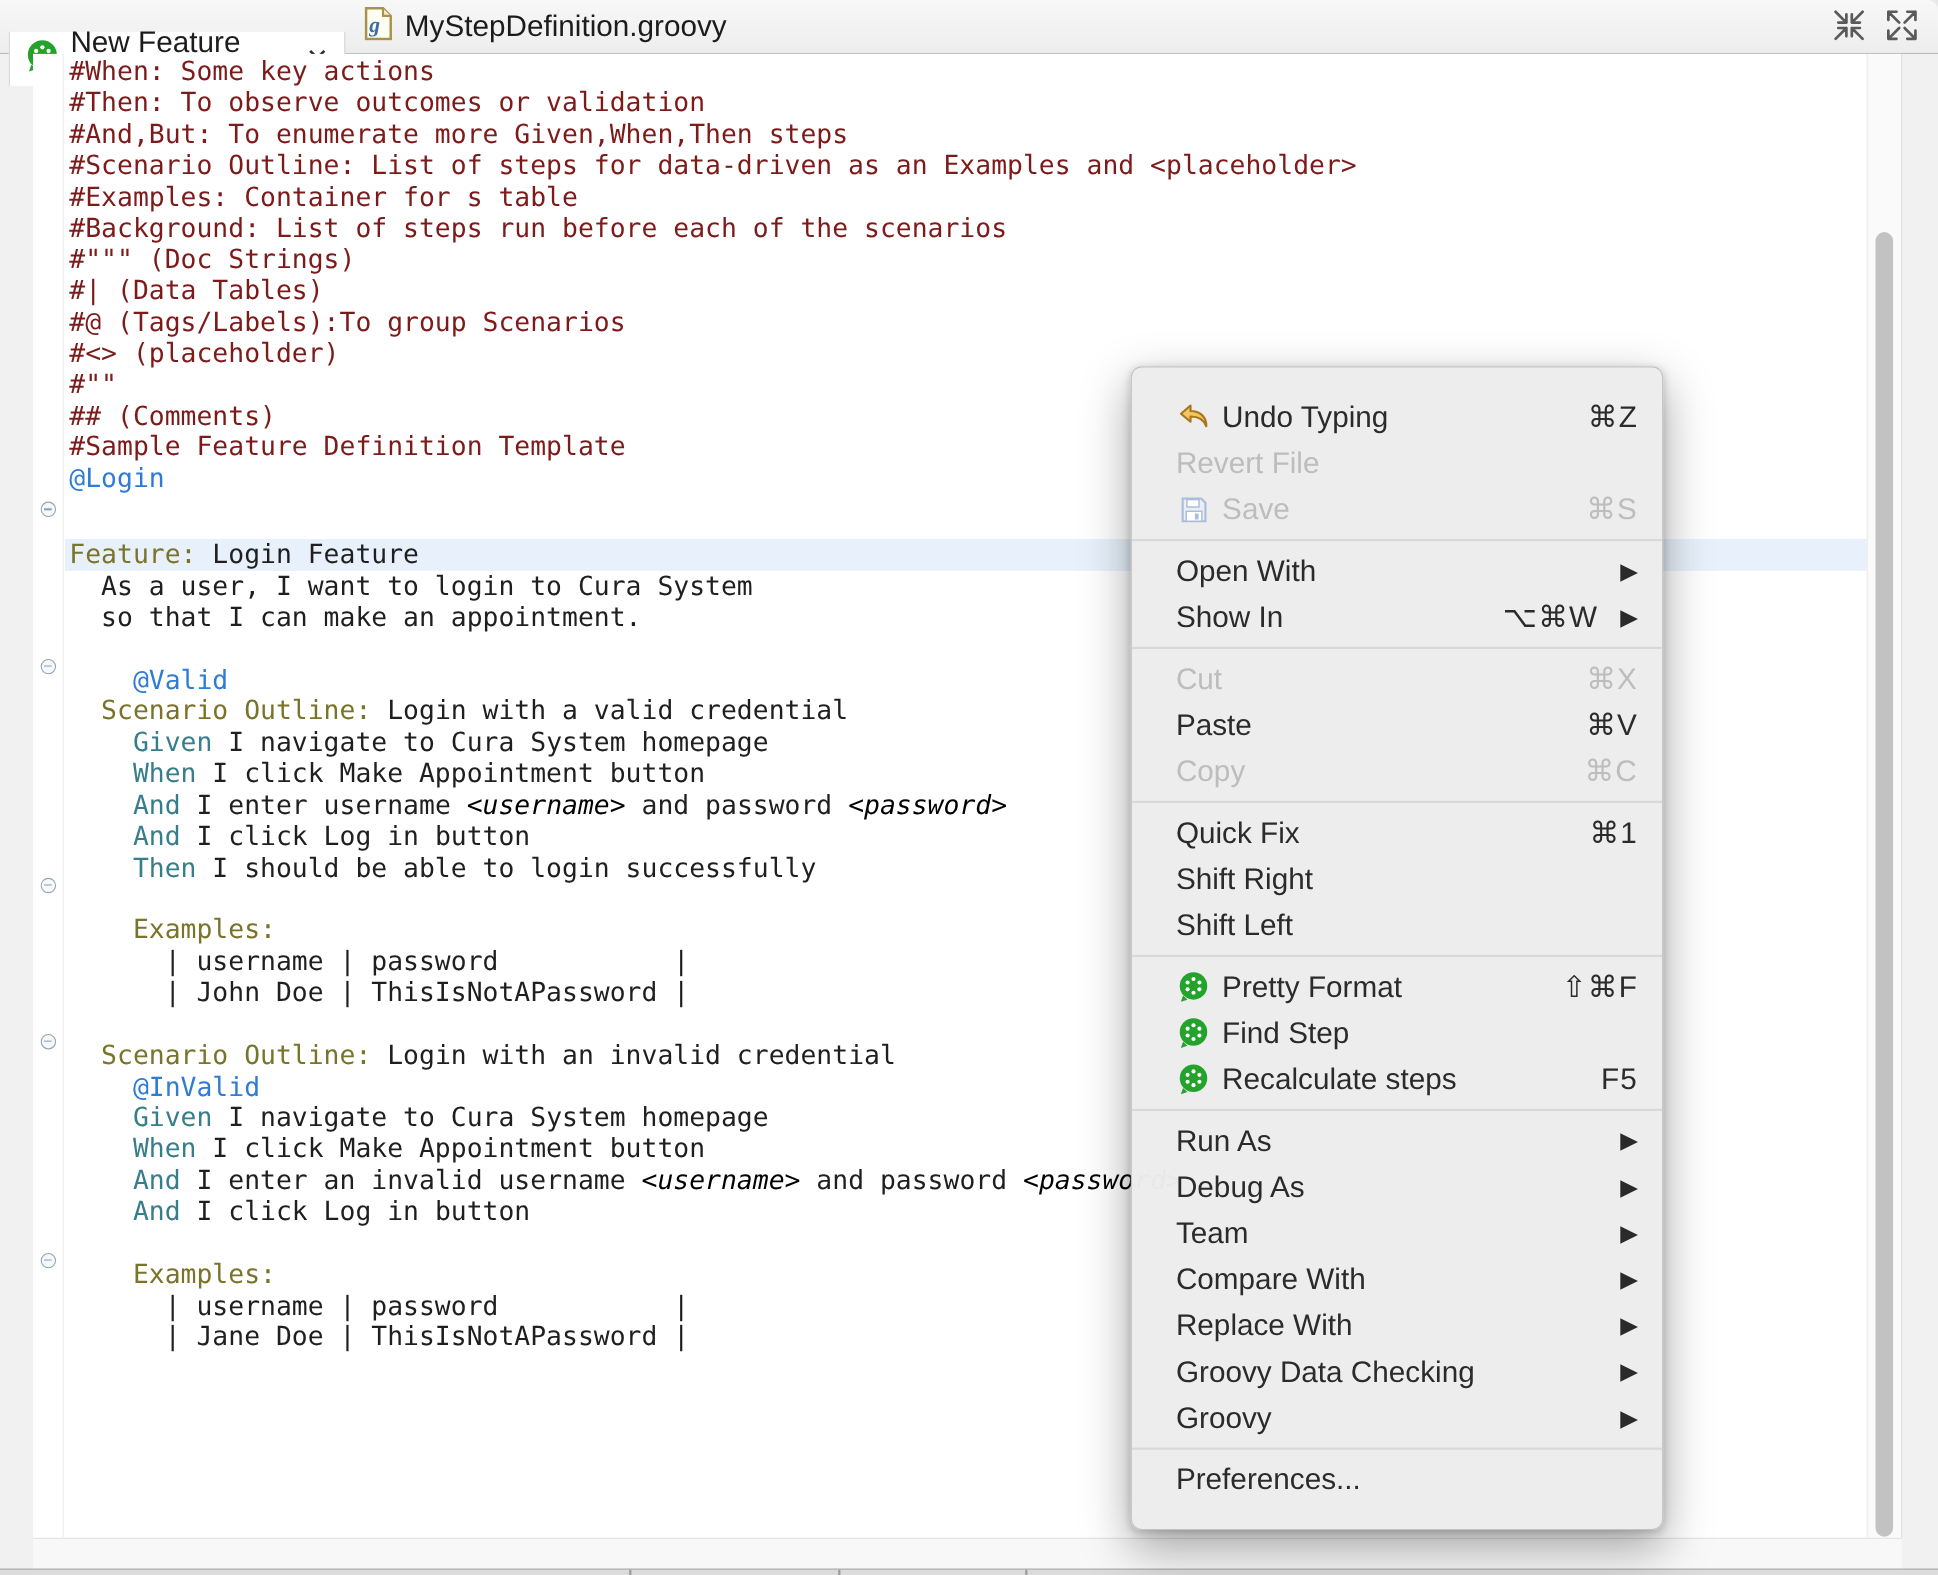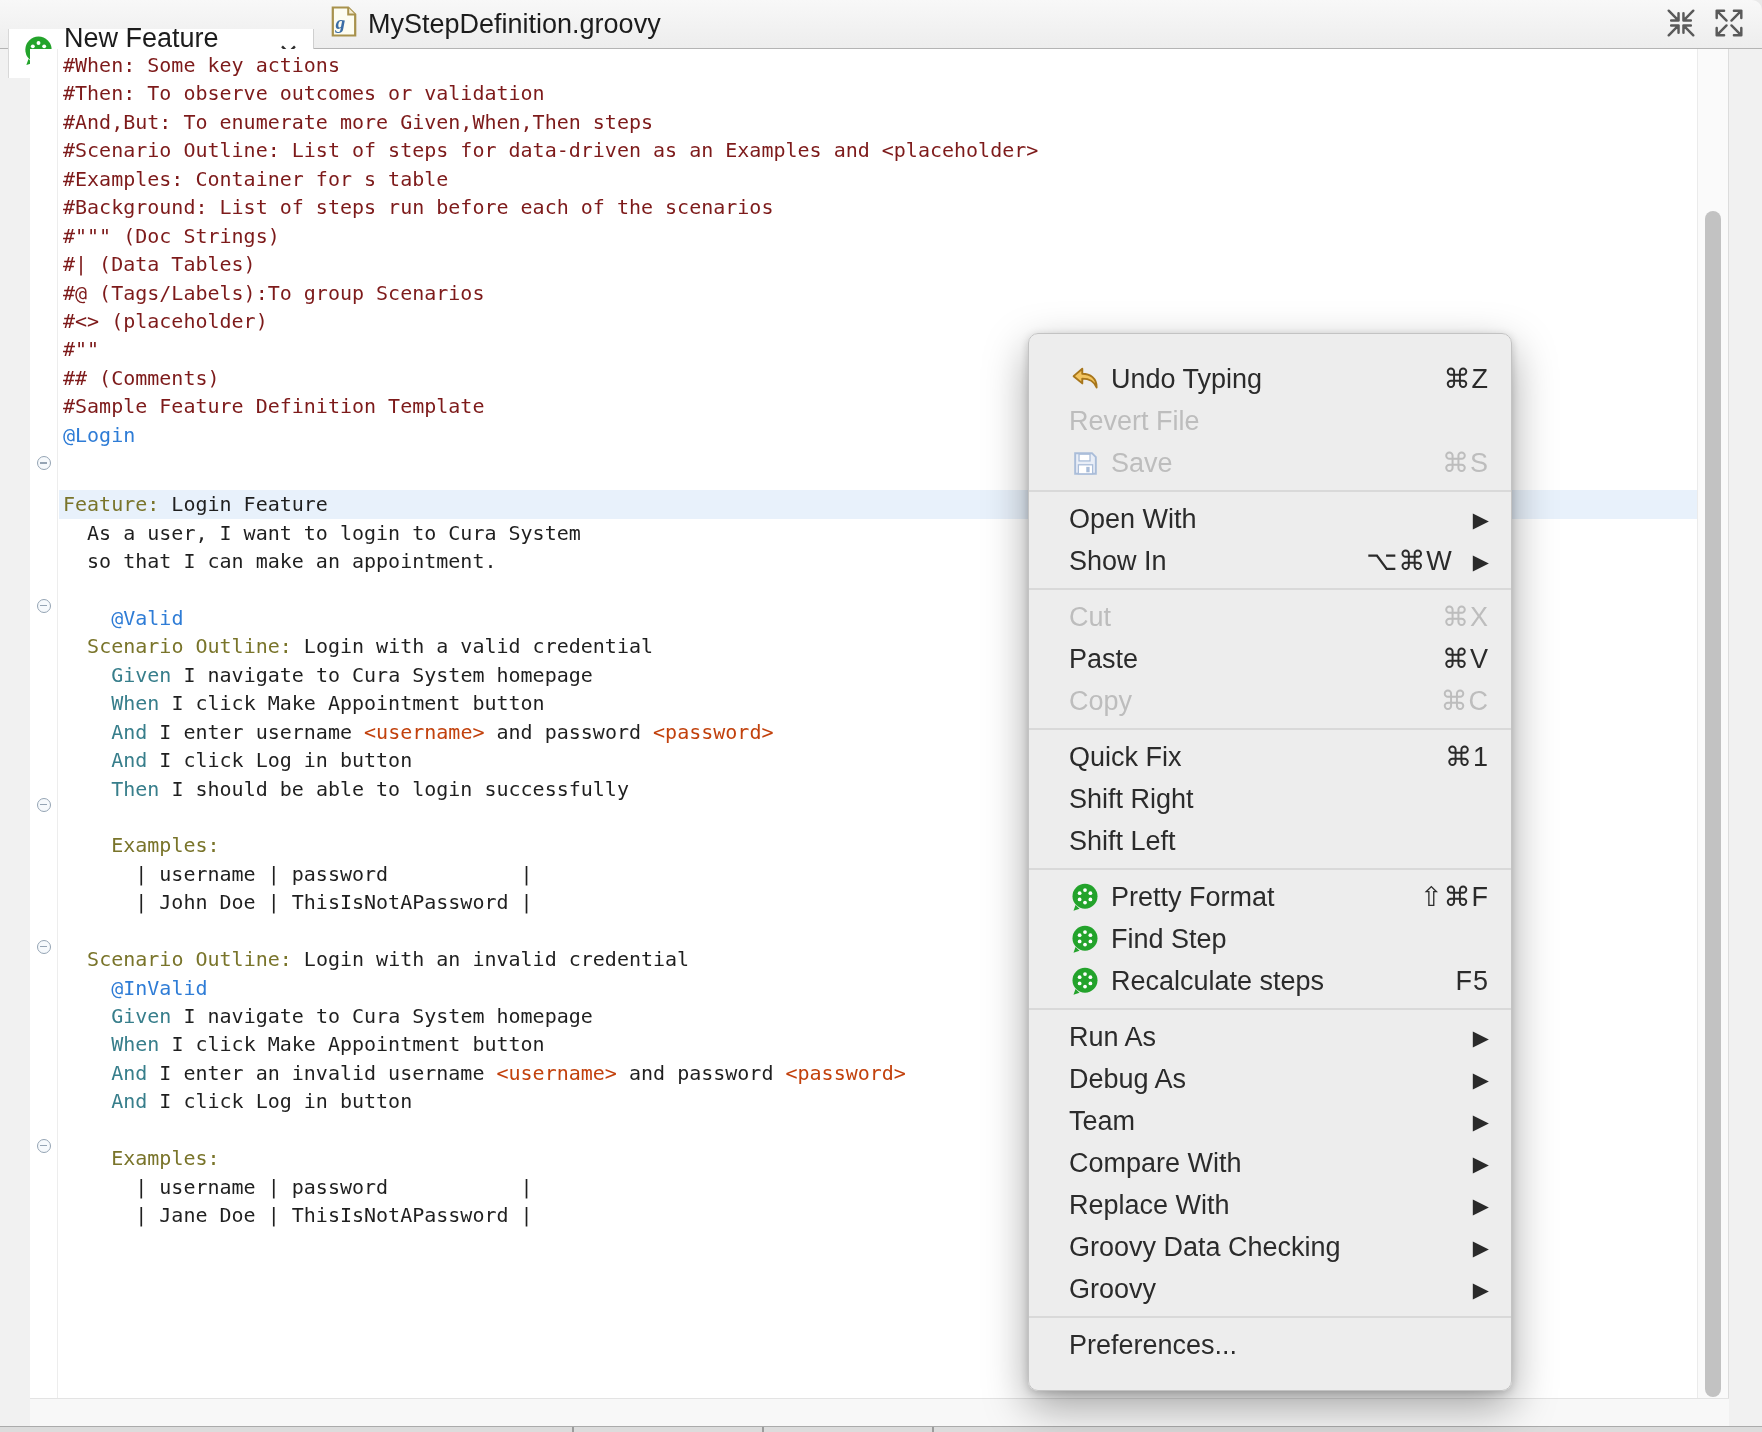--- a/index.html
+++ b/index.html
@@ -21,28 +21,28 @@
   
   .editor{position:absolute;left:30px;top:49px;right:33px;bottom:34px;background:#fff;
           border-right:1px solid #dcdcdc;overflow:hidden;}
   .gutter{position:absolute;left:0;top:0;bottom:0;width:28px;background:#fff;
           border-right:1px solid #ededed;padding-top:2px;box-sizing:border-box;}
   .gutter-row{height:28.45px;display:flex;align-items:center;justify-content:center;}
   .fold-marker{width:14px;height:14px;border:1.5px solid #95a4b4;border-radius:50%;position:relative;
                background:#f6f9fc;box-sizing:border-box;}
   .fold-marker::after{content:"";position:absolute;left:2.5px;right:2.5px;top:50%;margin-top:-1px;height:1.6px;background:#95a4b4;}
   .code{position:absolute;left:29px;top:0;right:30px;bottom:0;padding-top:2px;
-        font-family:"DejaVu Sans Mono",monospace;font-size:20px;color:#1f1f1f;}
+        font-family:"DejaVu Sans Mono",monospace;font-size:24px;color:#1f1f1f;}
   .code-line{height:28.45px;line-height:28.45px;white-space:pre;padding-left:4px;}
   .current-line{background:#e8f1fb;margin-top:41px;}
   .tok-comment{color:#7d1a1a;}
   .tok-tag{color:#2e7cd6;}
   .tok-keyword{color:#79742a;}
   .tok-step{color:#377e8b;}
-  .tok-placeholder{color:#c2410c;}
+  .tok-placeholder{color:#000000;font-style:italic;}
   .tok-plain{color:#1f1f1f;}
 
   
   .vscroll{position:absolute;right:0;top:0;bottom:0;width:30px;background:#fafafa;border-left:1px solid #ebebeb;}
   .vscroll .thumb{position:absolute;left:7px;width:16px;top:162px;height:1186px;background:#c2c2c2;border-radius:9px;}
   .hscroll{position:absolute;left:30px;right:33px;top:1398px;height:29px;background:#f8f8f8;border-top:1px solid #e3e3e3;}
   .status-edge{position:absolute;left:0;right:0;bottom:0;height:5px;background:#dcdcdc;border-top:1px solid #ababab;}
   .status-edge .div{position:absolute;top:0;bottom:0;width:2px;background:#9c9c9c;}
 
   

